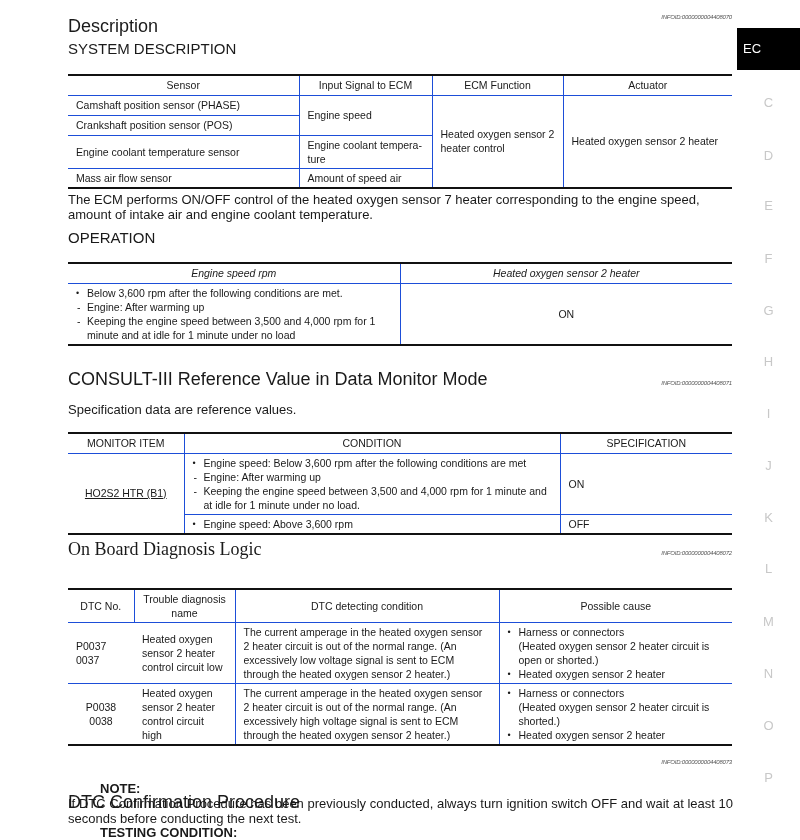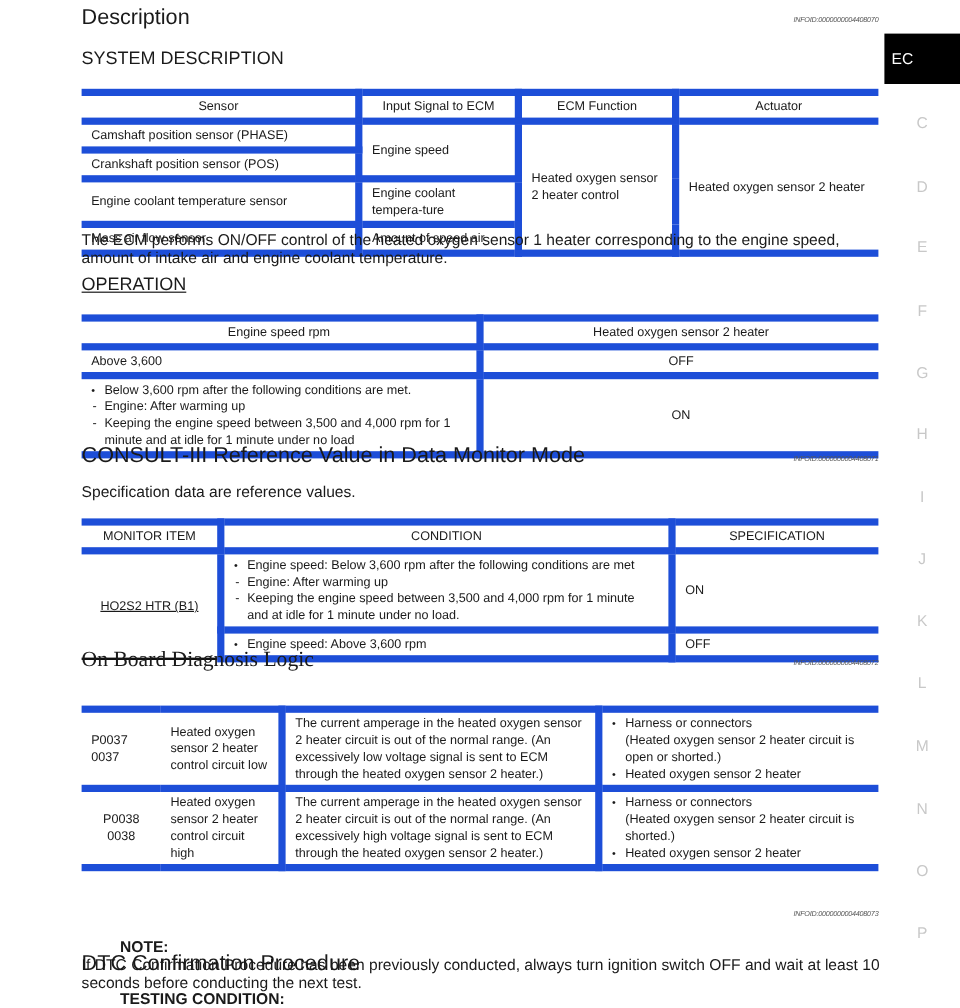--- a/index.html
+++ b/index.html
@@ -4,38 +4,38 @@
 <style>
   html, body { margin: 0; padding: 0; background: #ffffff; }
   body { width: 800px; height: 840px; position: relative; overflow: hidden;
          font-family: "Liberation Sans", sans-serif; color: #1a1a1a; }
   .abs { position: absolute; }
   .h1 { font-size: 18px; left: 68px; }
   .h2 { font-size: 15px; left: 68px; }
   .infoid { font-size: 6px; font-style: italic; color: #555; right: 68px; letter-spacing: -0.2px; }
   .para { font-size: 13px; left: 68px; width: 665px; line-height: 15px; }
   table { border-collapse: collapse; position: absolute; left: 68px; width: 664px; font-size: 10.5px; }
-  table.t td, table.t th { border: 6px solid #1d4ed8; padding: 2px 8px; vertical-align: middle; font-weight: normal; line-height: 14px; }
+  table.t td, table.t th { border: 1px solid #1d4ed8; padding: 2px 8px; vertical-align: middle; font-weight: normal; line-height: 14px; }
   table.t { border-top: 2.5px solid #111; border-bottom: 2.5px solid #111; }
   table.t tr > *:first-child { border-left: none; }
   table.t tr > *:last-child { border-right: none; }
   table.t th { text-align: center; }
   .center { text-align: center; }
   ul.dots { list-style: none; margin: 0; padding: 0; }
   ul.dots li { padding-left: 11px; position: relative; }
   ul.dots li.bullet::before { content: "\2022"; position: absolute; left: 0; font-size: 9px; }
   ul.dots li.dash::before { content: "-"; position: absolute; left: 1px; }
   .sidebar-letter { position: absolute; left: 737px; width: 63px; text-align: center; color: #c8c8c8; font-size: 13px; }
   .tab-active { position: absolute; left: 737px; width: 63px; top: 28px; height: 42px; background: #000; color: #fff; font-size: 13px; line-height: 42px; text-indent: 6px; }
   b.lbl { font-weight: bold; padding-left: 32px; }
 </style>
 </head>
 <body>
 
-<div class="abs h1" style="top:4px;">Description</div>
+<div class="abs h1" style="top:16px;">Description</div>
 <div class="abs infoid" style="top:14px;">INFOID:0000000004408070</div>
 
 <div class="abs h2" style="top:40px;">SYSTEM DESCRIPTION</div>
 
 <table class="t" style="top:74px;">
   <colgroup>
       <col style="width:231px">
       <col style="width:133px">
       <col style="width:131px">
       <col style="width:169px">
@@ -60,41 +60,33 @@
     <td>Engine coolant temperature sensor</td>
     <td><span id="hyph-input">Engine coolant tempera-​ture</span></td>
   </tr>
   <tr style="height:20px;">
     <td>Mass air flow sensor</td>
     <td>Amount of speed air</td>
   </tr>
 </tbody>
   </table>
 
-<div class="abs para" style="top:192px;">The ECM performs ON/OFF control of the heated oxygen sensor 1 heater corresponding to the engine speed, amount of intake air and engine coolant temperature.</div>
-
-<div class="abs h2" style="top:229px;text-decoration:underline;">OPERATION</div>
+<div class="abs para" style="top:192px;">The ECM performs ON/OFF control of the heated oxygen sensor 7 heater corresponding to the engine speed, amount of intake air and engine coolant temperature.</div>
+
+<div class="abs h2" style="top:229px;">OPERATION</div>
 
 <table class="t" style="top:262px;">
   <colgroup>
       <col style="width:332px">
       <col style="width:332px">
     </colgroup>
   <tbody>
-      <tr style="height:20px;">
+      <tr style="height:20px;font-style:italic;">
     <th>Engine speed rpm</th>
     <th>Heated oxygen sensor 2 heater</th>
-  </tr>
-  <tr style="height:20px;">
-    <td>
-          <ul class="dots" id="op-cond-0">
-            <li class="" style="padding-left: 0px;">Above 3,600</li>
-          </ul>
-        </td>
-    <td class="center">OFF</td>
   </tr>
   <tr style="height:60px;">
     <td>
           <ul class="dots" id="op-cond-1">
             <li class="bullet">Below 3,600 rpm after the following conditions are met.</li>
             <li class="dash">Engine: After warming up</li>
             <li class="dash">Keeping the engine speed between 3,500 and 4,000 rpm for 1 minute and at idle for 1 minute under no load</li>
           </ul>
         </td>
     <td class="center">ON</td>
@@ -144,20 +136,26 @@
 <div class="abs infoid" style="top:550px;">INFOID:0000000004408072</div>
 
 <table class="t" style="top:588px;">
   <colgroup>
       <col style="width:66px">
       <col style="width:101px">
       <col style="width:264px">
       <col style="width:233px">
     </colgroup>
   <tbody>
+      <tr style="height:33px;">
+    <th>DTC No.</th>
+    <th>Trouble diagnosis name</th>
+    <th>DTC detecting condition</th>
+    <th>Possible cause</th>
+  </tr>
   <tr style="height:60px;">
     <td style="border-right:none;">
       <div>P0037</div>
       <div>0037</div>
     </td>
     <td style="border-left:none;">Heated oxygen sensor 2 heater control circuit low</td>
     <td>The current amperage in the heated oxygen sensor 2 heater circuit is out of the normal range. (An excessively low voltage signal is sent to ECM through the heated oxygen sensor 2 heater.)</td>
     <td>
           <ul class="dots" id="obd-cause-0">
             <li class="bullet">Harness or connectors</li>

